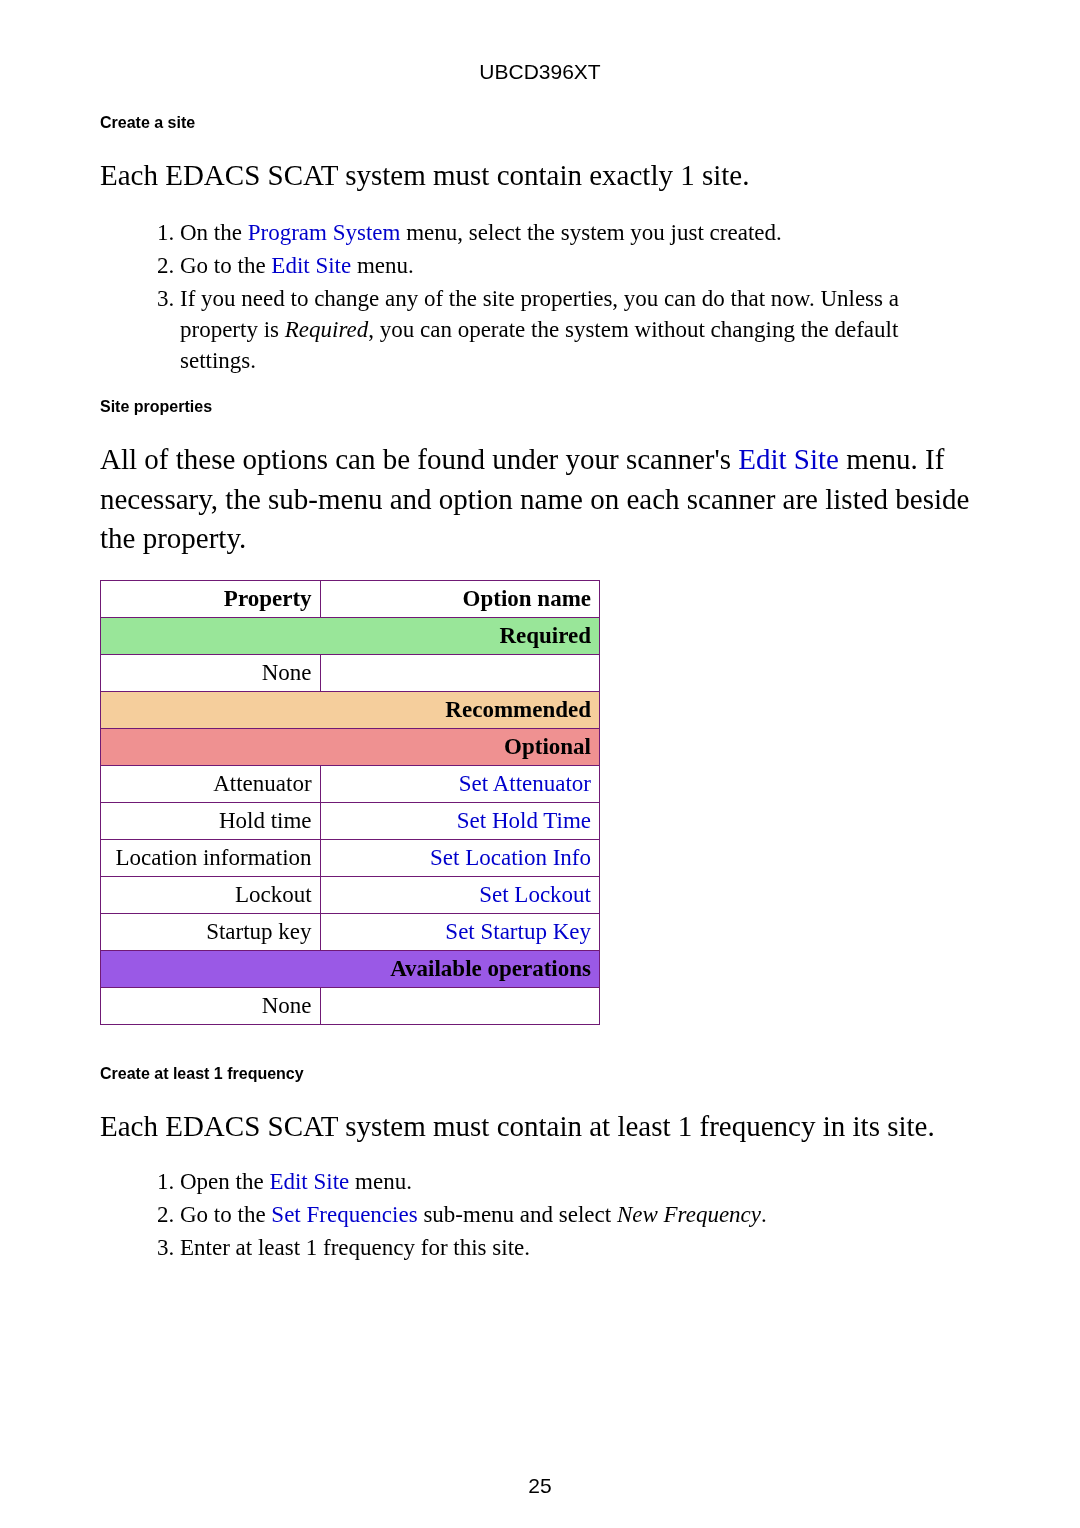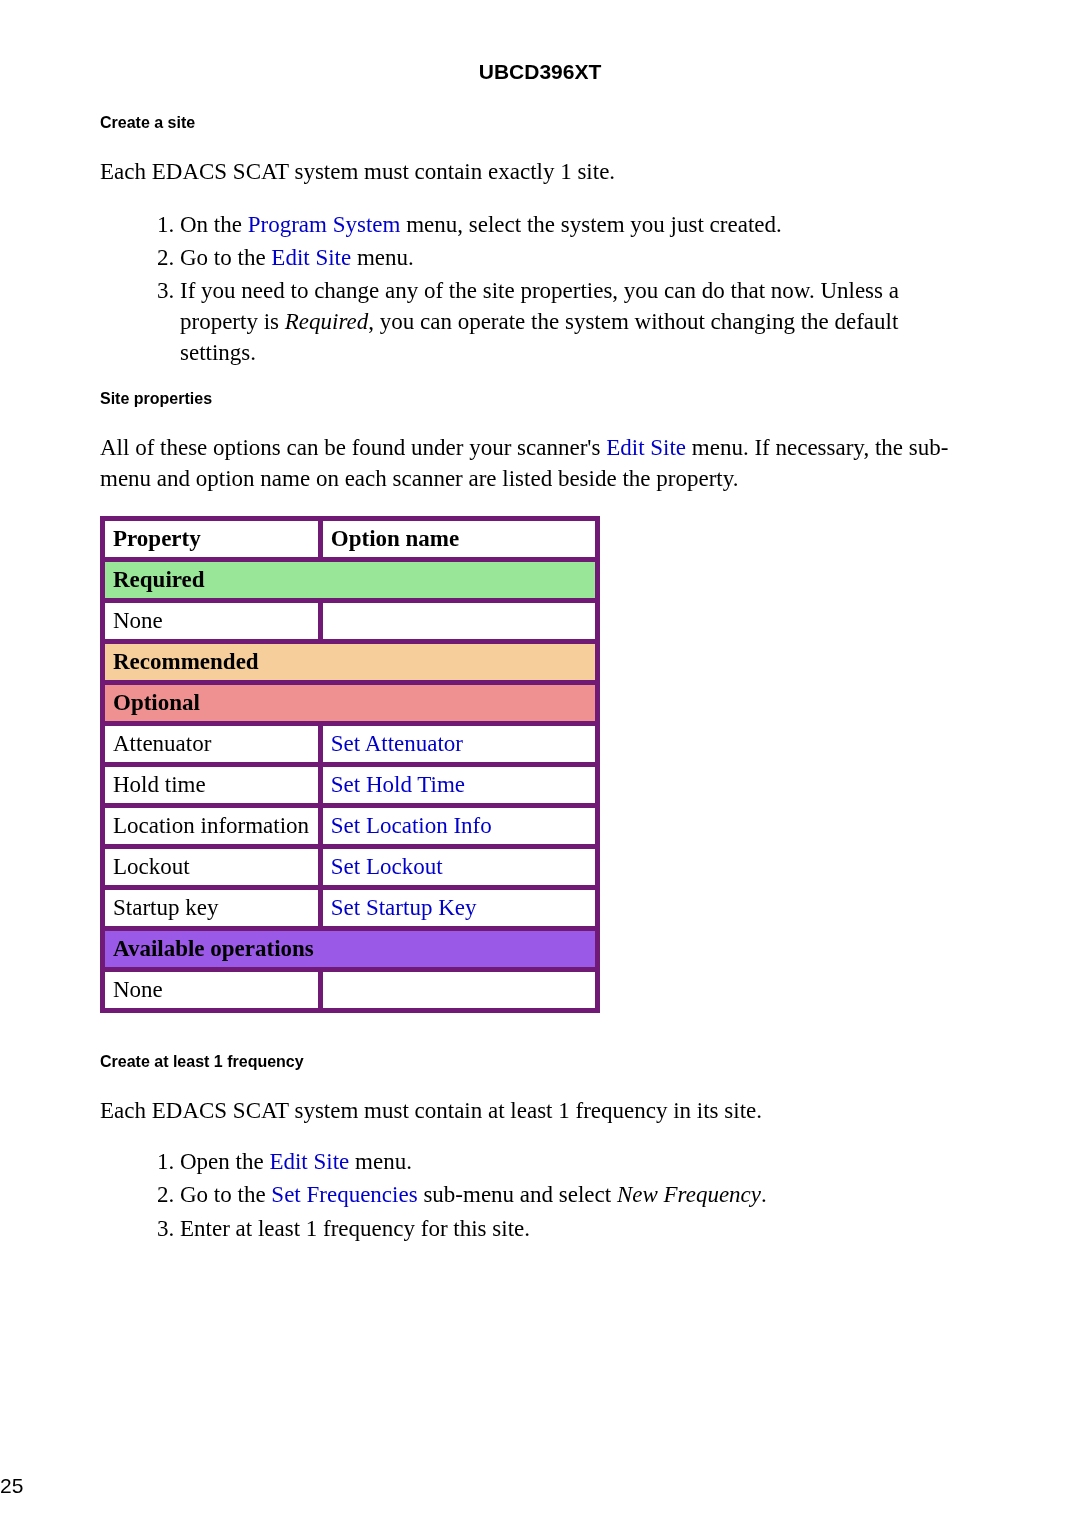--- a/index.html
+++ b/index.html
@@ -14,30 +14,29 @@
     min-height: 1528px;
     box-sizing: border-box;
     padding: 60px 100px 40px 100px;
     position: relative;
   }
   .doc-header {
     text-align: center;
     font-family: Arial, Helvetica, sans-serif;
     font-size: 21px;
     margin-bottom: 30px;
-    font-weight: bold;
   }
   .h2 {
     font-family: Arial, Helvetica, sans-serif;
     font-weight: bold;
     font-size: 16px;
     margin: 18px 0 24px 0;
   }
   p {
-    font-size: 23px;
+    font-size: 29px;
     line-height: 1.35;
     margin: 0 0 22px 0;
     font-family: Liberation Serif, serif;
   }
   ol {
     font-size: 23px;
     line-height: 1.35;
     margin: 14px 0 22px 0;
     padding-left: 80px;
   }
@@ -50,41 +49,41 @@
   .italic {
     font-style: italic;
   }
   table.props {
     border-collapse: collapse;
     width: 500px;
     font-size: 23px;
     margin-bottom: 40px;
   }
   table.props th, table.props td {
-    border: 5px solid #701a75;
+    border: 1px solid #701a75;
     padding: 2px 8px;
-    text-align: left;
+    text-align: right;
     vertical-align: middle;
     height: 32px;
   }
   table.props th {
     font-weight: bold;
   }
   .col-prop { width: 44%; }
   .col-opt  { width: 56%; }
   .sec-required    td { background: #99e699; font-weight: bold; }
   .sec-recommended td { background: #f5ce9c; font-weight: bold; }
   .sec-optional    td { background: #ef9191; font-weight: bold; }
   .sec-available   td { background: #9a59e6; font-weight: bold; }
   .page-num {
     position: absolute;
     bottom: 30px;
     width: 100%;
     left: 0;
-    text-align: left;
+    text-align: center;
     font-size: 21px;
     font-family: Arial, Helvetica, sans-serif;
   }
 </style>
 </head>
 <body>
 
 <div class="page">
 
   <div class="doc-header">UBCD396XT</div>

